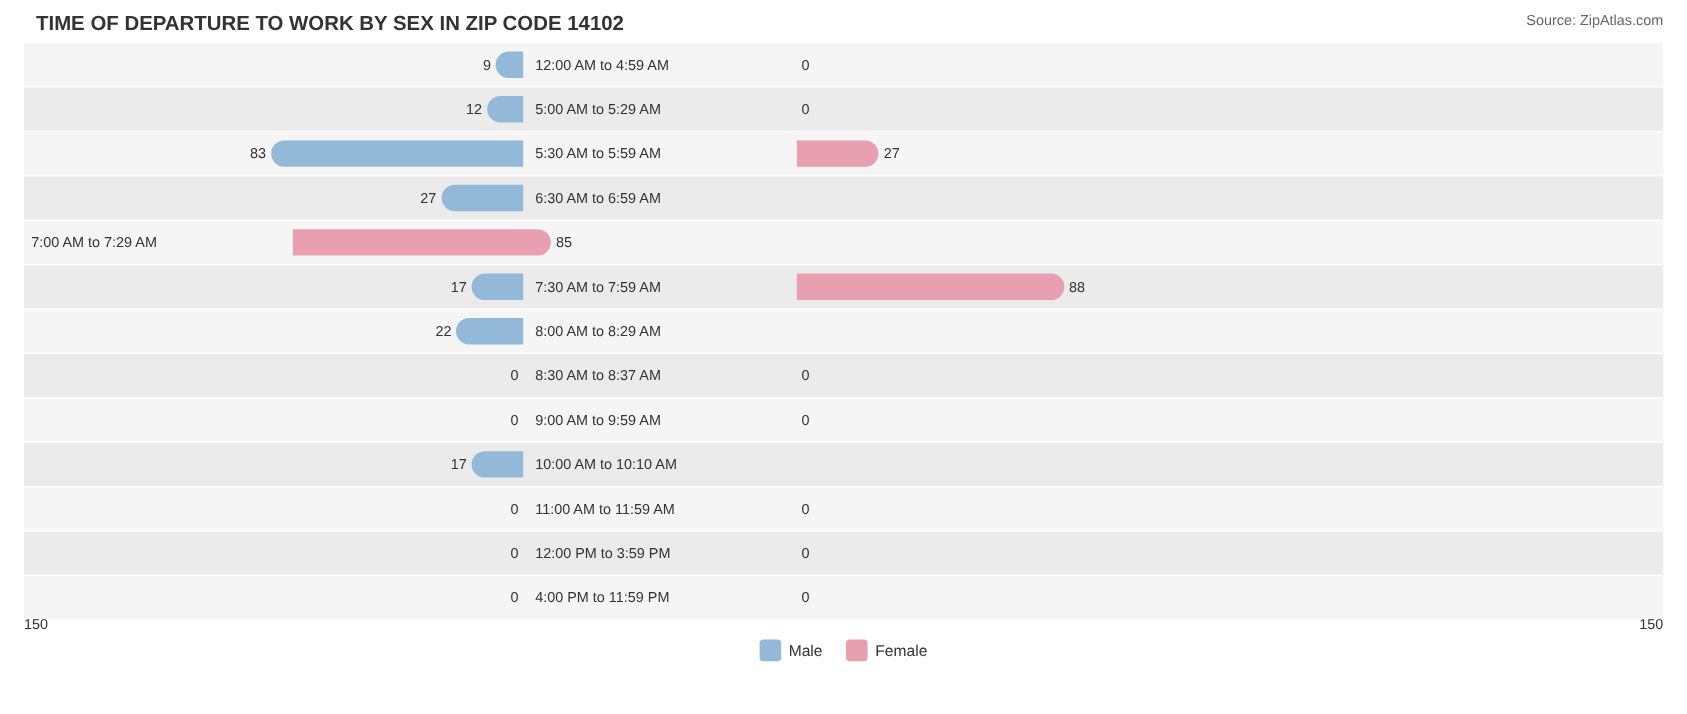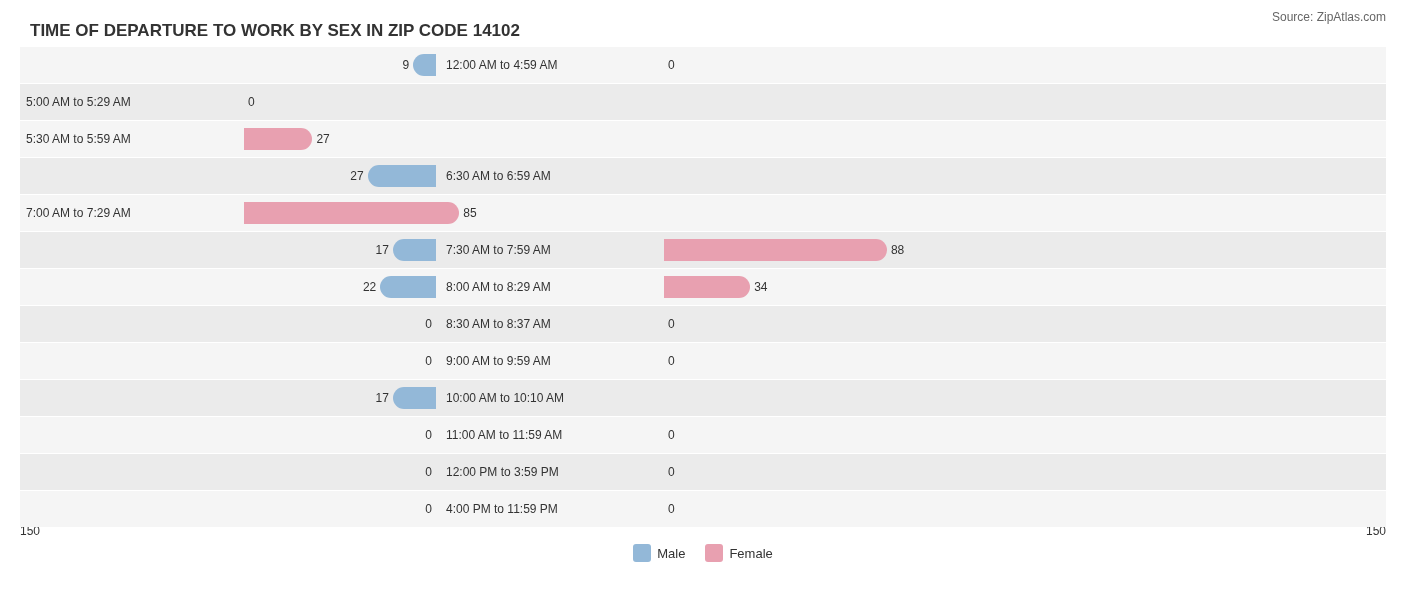--- a/index.html
+++ b/index.html
@@ -16,21 +16,20 @@
       padding: 10px 20px 40px 20px;
       position: relative;
     }
     .chart-title {
       font-size: 17px;
       font-weight: bold;
       color: #333;
       text-align: left;
       margin-bottom: 6px;
       padding-left: 10px;
-      margin-top: 11px;
     }
     .source-text {
       position: absolute;
       top: 10px;
       right: 20px;
       font-size: 12px;
       color: #666;
     }
     .chart-area {
       position: relative;
@@ -131,27 +130,35 @@
           <span class="left-value">9</span>
           <div style="width: 22.8px; height: 22px; background: rgb(147, 184, 216); border-radius: 11px 0px 0px 11px; min-width: 4px;"></div>
         </div>
         <div class="label-cell">12:00 AM to 4:59 AM</div>
         <div class="right-bar-area">
           <div style="width: 0px; height: 22px; background: rgb(232, 160, 176); border-radius: 11px; min-width: 0px;"></div>
           <span class="right-value">0</span>
         </div>
       </div>
       <div class="row">
+        <div class="left-bar-area">
+          <span class="left-value">12</span>
+          <div style="width: 30.4px; height: 22px; background: rgb(147, 184, 216); border-radius: 11px 0px 0px 11px; min-width: 4px;"></div>
+        </div>
         <div class="label-cell">5:00 AM to 5:29 AM</div>
         <div class="right-bar-area">
           <div style="width: 0px; height: 22px; background: rgb(232, 160, 176); border-radius: 11px; min-width: 0px;"></div>
           <span class="right-value">0</span>
         </div>
       </div>
       <div class="row">
+        <div class="left-bar-area">
+          <span class="left-value">83</span>
+          <div style="width: 210.267px; height: 22px; background: rgb(147, 184, 216); border-radius: 11px 0px 0px 11px; min-width: 4px;"></div>
+        </div>
         <div class="label-cell">5:30 AM to 5:59 AM</div>
         <div class="right-bar-area">
           <div style="width: 68.4px; height: 22px; background: rgb(232, 160, 176); border-radius: 0px 11px 11px 0px; min-width: 4px;"></div>
           <span class="right-value">27</span>
         </div>
       </div>
       <div class="row">
         <div class="left-bar-area">
           <span class="left-value">27</span>
           <div style="width: 68.4px; height: 22px; background: rgb(147, 184, 216); border-radius: 11px 0px 0px 11px; min-width: 4px;"></div>
@@ -175,24 +182,20 @@
           <div style="width: 222.933px; height: 22px; background: rgb(232, 160, 176); border-radius: 0px 11px 11px 0px; min-width: 4px;"></div>
           <span class="right-value">88</span>
         </div>
       </div>
       <div class="row">
         <div class="left-bar-area">
           <span class="left-value">22</span>
           <div style="width: 55.7333px; height: 22px; background: rgb(147, 184, 216); border-radius: 11px 0px 0px 11px; min-width: 4px;"></div>
         </div>
         <div class="label-cell">8:00 AM to 8:29 AM</div>
-        <div class="right-bar-area">
-          <div style="width: 86.1333px; height: 22px; background: rgb(232, 160, 176); border-radius: 0px 11px 11px 0px; min-width: 4px;"></div>
-          <span class="right-value">34</span>
-        </div>
       </div>
       <div class="row">
         <div class="left-bar-area">
           <span class="left-value">0</span>
           <div style="width: 0px; height: 22px; background: rgb(147, 184, 216); border-radius: 11px; min-width: 0px;"></div>
         </div>
         <div class="label-cell">8:30 AM to 8:37 AM</div>
         <div class="right-bar-area">
           <div style="width: 0px; height: 22px; background: rgb(232, 160, 176); border-radius: 11px; min-width: 0px;"></div>
           <span class="right-value">0</span>

